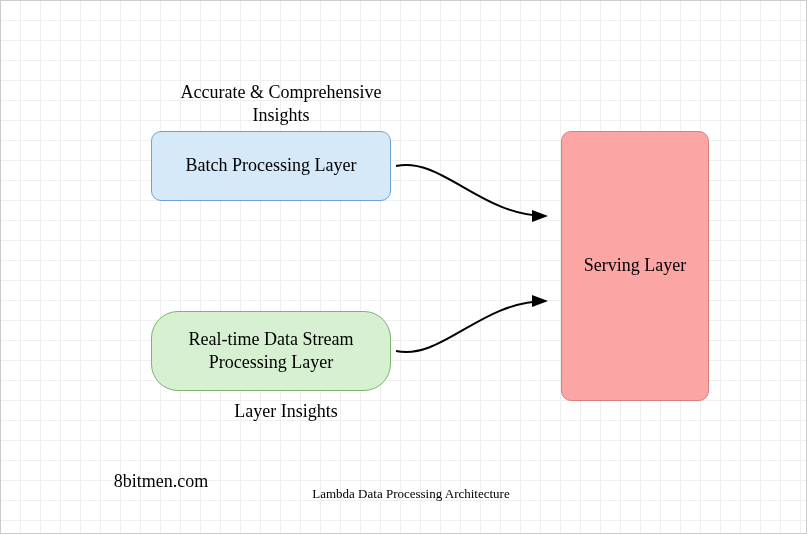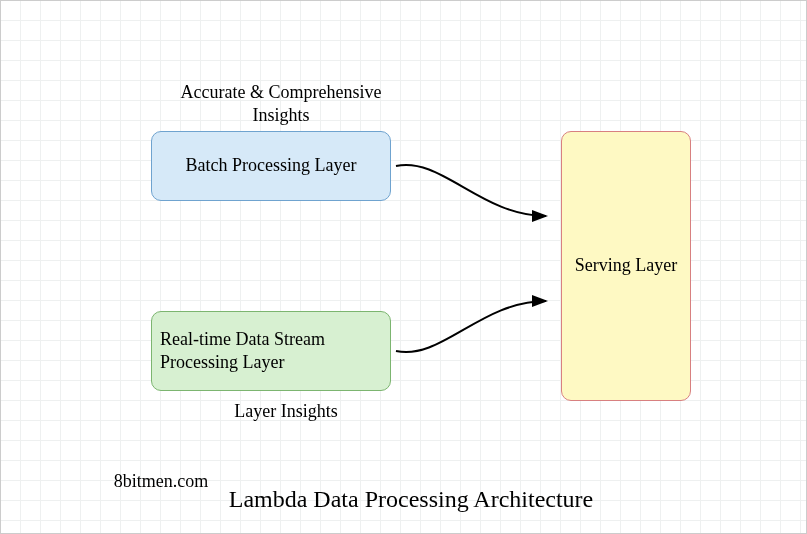--- a/index.html
+++ b/index.html
@@ -16,46 +16,48 @@
     border: 1px solid #ccc;
     overflow: hidden;
   }
   .box {
     position: absolute;
     border-radius: 10px;
     border: 1.5px solid;
     display: flex;
     align-items: center;
     justify-content: center;
+    text-align: center;
     font-size: 18px;
     line-height: 1.3;
     padding: 8px;
   }
   .batch {
     left: 150px;
     top: 130px;
     width: 240px;
     height: 70px;
     background: #d6e9f8;
     border-color: #6fa3cf;
   }
   .realtime {
     left: 150px;
     top: 310px;
     width: 240px;
     height: 80px;
     background: #d7f0d1;
     border-color: #7cb570;
+    border-radius: 27px;
   }
   .serving {
     left: 560px;
     top: 130px;
-    width: 130px;
+    width: 148px;
     height: 270px;
-    background: #fef9c3;
+    background: #fca5a5;
     border-color: #d88080;
   }
   .label {
     position: absolute;
     font-size: 18px;
     text-align: center;
     color: #000;
   }
   .accurate {
     left: 165px;
@@ -71,21 +73,21 @@
   .watermark {
     left: 80px;
     top: 470px;
     width: 160px;
     text-align: center;
   }
   .title {
     left: 200px;
     top: 485px;
     width: 420px;
-    font-size: 24px;
+    font-size: 13px;
   }
   svg.arrow {
     position: absolute;
     overflow: visible;
     pointer-events: none;
   }
 </style>
 </head>
 <body>
 

